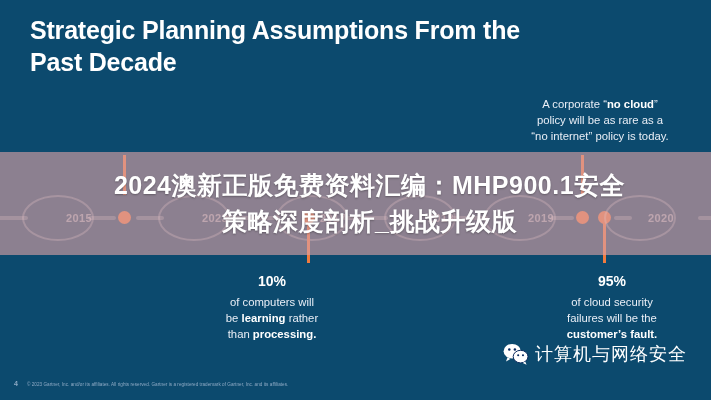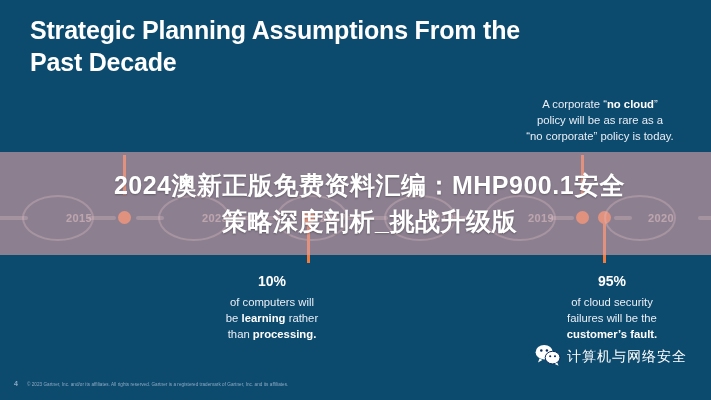--- a/index.html
+++ b/index.html
@@ -152,40 +152,40 @@
     opacity: 0.97;
   }
   #brand-logo .reg { font-size: 8px; vertical-align: super; font-weight: normal; }
 
   
   #watermark {
     position: absolute;
     right: 24px;
     bottom: 34px;
     display: flex;
-    align-items: flex-end;
+    align-items: center;
     gap: 6px;
     color: #ffffff;
-    font-size: 14px;
+    font-size: 18px;
     letter-spacing: 1px;
   }
   #watermark svg { display: block; }
 </style>
 </head>
 <body>
 
 <div id="slide">
 
   <div id="title">Strategic Planning Assumptions From the Past Decade</div>
 
 
   <div class="callout" id="callout-tr">
     <span>A corporate “</span><b>no cloud</b><span>”</span><br>
     <span>policy will be as rare as a</span><br>
-    <span>“no corporate” policy is today.</span>
+    <span>“no internet” policy is today.</span>
   </div>
 
   <div id="timeline">
     <div class="tl-bar" style="left:-4px;  width:32px;"></div>
     <div class="tl-node" style="left:22px;"><span>2015</span></div>
     <div class="tl-bar" style="left:88px;  width:28px;"></div>
     <div class="tl-dot" style="left:118px;"></div>
     <div class="tl-stem" style="left:123px; top:-40px; height:40px;"></div>
     <div class="tl-bar" style="left:136px; width:28px;"></div>
     <div class="tl-node" style="left:158px;"><span>2023</span></div>

